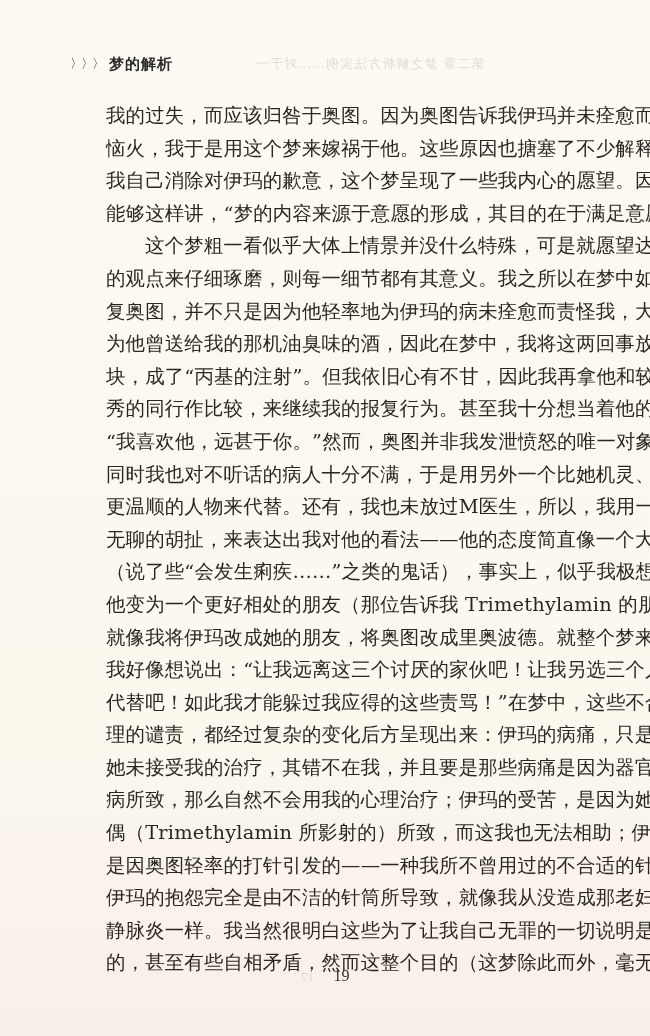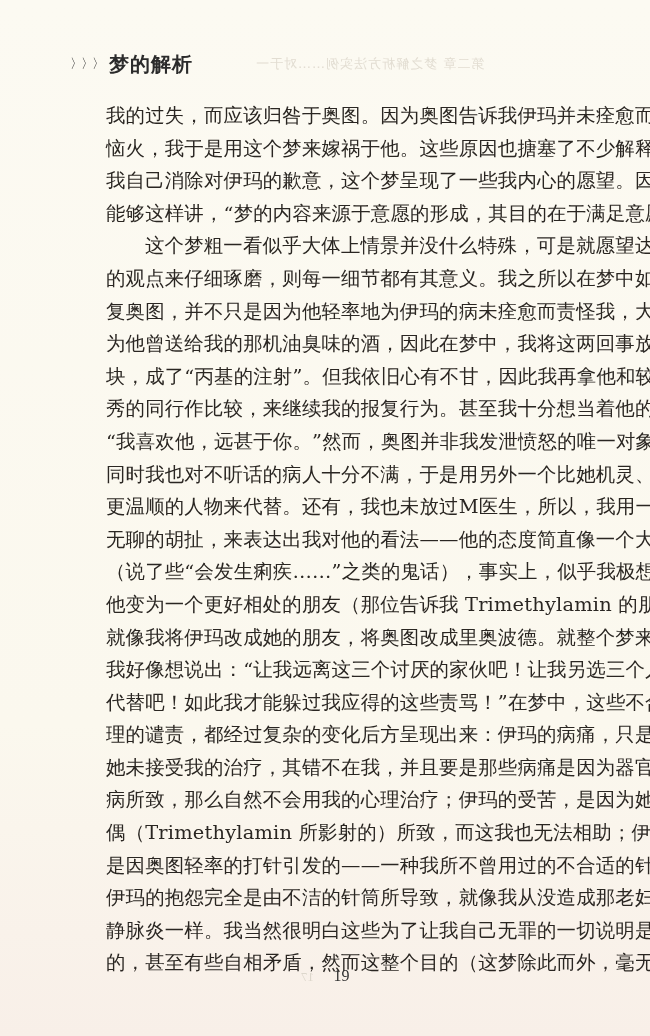--- a/index.html
+++ b/index.html
@@ -17,21 +17,21 @@
   .header {
     position: absolute; left: 70px; top: 52px; height: 24px;
     display: flex; align-items: center; gap: 6px;
   }
   .header .chev {
     font-family: "DejaVu Sans", sans-serif; font-size: 13px; color: #333;
     letter-spacing: -2px;
   }
   .header .title {
     font-family: "DejaVu Sans", sans-serif; font-weight: bold;
-    font-size: 20px; color: #2b2b2b; letter-spacing: 1px;
+    font-size: 15px; color: #2b2b2b; letter-spacing: 1px;
   }
   .bleed {
     position: absolute; left: 255px; top: 55px;
     font-family: "DejaVu Sans", sans-serif; font-size: 13px;
     color: #e2ddd2; transform: scaleX(-1); letter-spacing: 1px;
   }
   .body-text {
     position: absolute; left: 106px; top: 100px; width: 492px;
   }
   .line {

